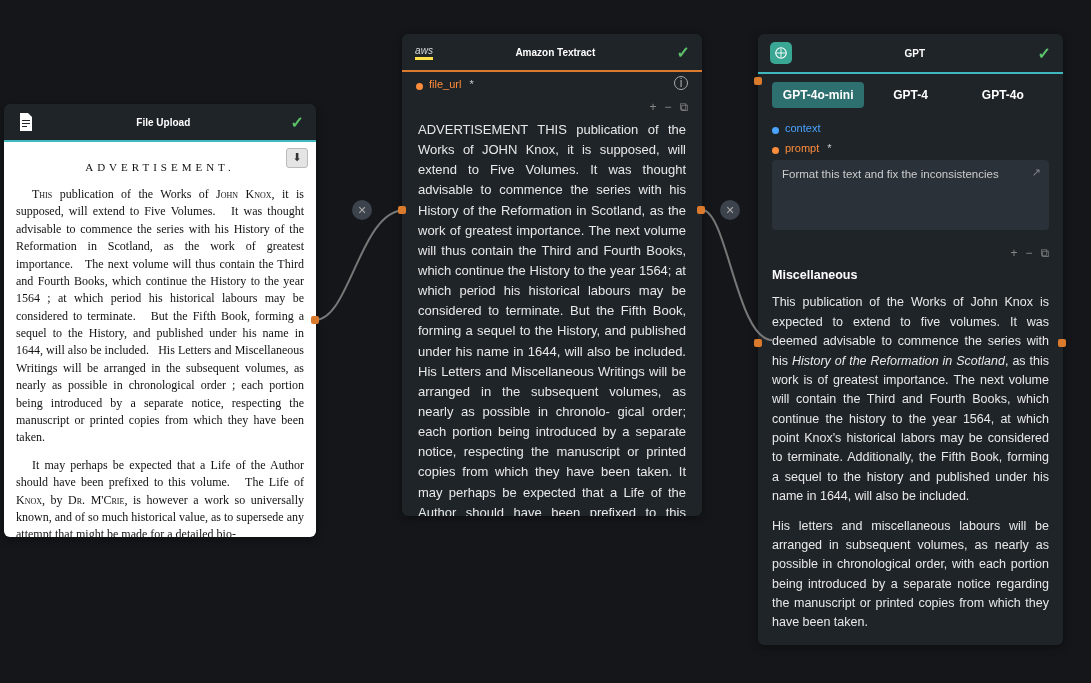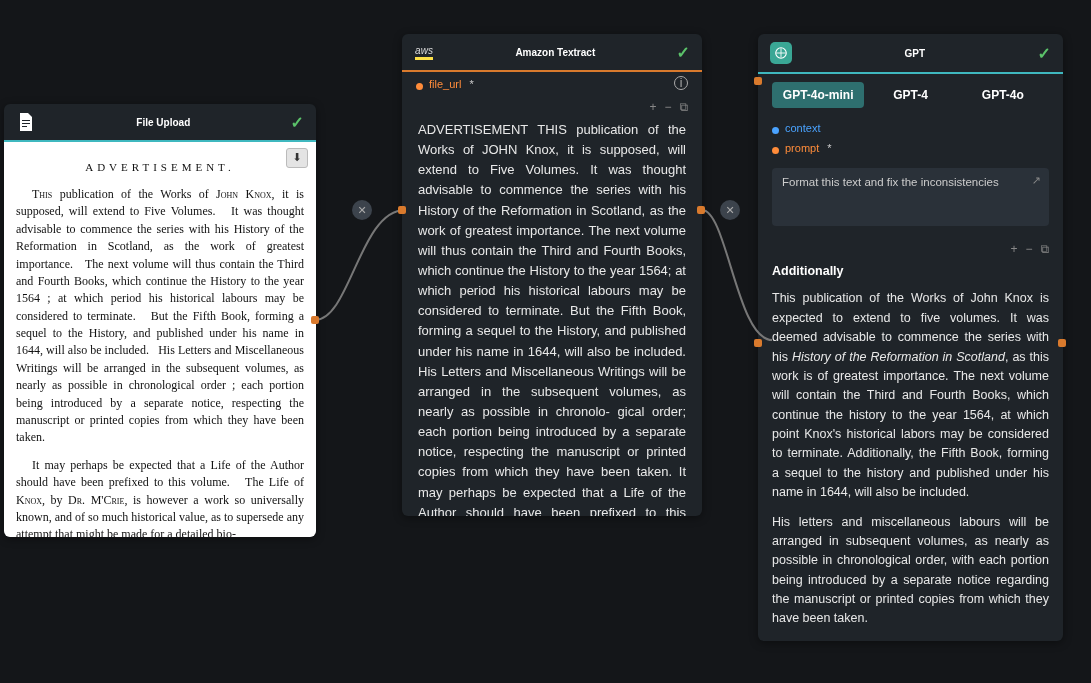--- a/index.html
+++ b/index.html
@@ -110,28 +110,28 @@
   .tab {
     flex:1;text-align:center;
     font-size:12px;
     padding:6px 4px;
     color:#fff;
     border-radius:4px;
     font-weight:bold;
   }
   .tab.active { background:#2e6f6f; }
   .prompt-box {
-    margin:10px 14px 10px;
+    margin:2px 14px 10px;
     background:#2a3139;
     border-radius:4px;
     padding:8px 10px;
     font-size:11.5px;
     color:#ccc;
     position:relative;
-    height:58px;
+    height:70px;
   }
   .prompt-box .open-ext {
     position:absolute;top:6px;right:8px;color:#888;font-size:11px;
   }
   .gpt-output {
     margin:4px 14px 12px;
     font-size:12.5px;
     line-height:1.55;
     color:#e8e8e8;
     text-align:justify;
@@ -259,17 +259,17 @@
   <div class="prompt-box">
     <span>Format this text and fix the inconsistencies</span>
     <span class="open-ext">↗</span>
   </div>
   <div class="toolbar-mini">
     <span>+</span>
     <span>−</span>
     <span>⧉</span>
   </div>
   <div class="gpt-output">
-    <h4>Additionally</h4>
+    <h4>Miscellaneous</h4>
     <p><span>This publication of the Works of John Knox is expected to extend to five volumes. It was deemed advisable to commence the series with his </span><em>History of the Reformation in Scotland</em><span>, as this work is of greatest importance. The next volume will contain the Third and Fourth Books, which continue the history to the year 1564, at which point Knox's historical labors may be considered to terminate. Additionally, the Fifth Book, forming a sequel to the history and published under his name in 1644, will also be included.</span></p>
     <p>His letters and miscellaneous labours will be arranged in subsequent volumes, as nearly as possible in chronological order, with each portion being introduced by a separate notice regarding the manuscript or printed copies from which they have been taken.</p>
   </div>
 </div>
 
 </body></html>

